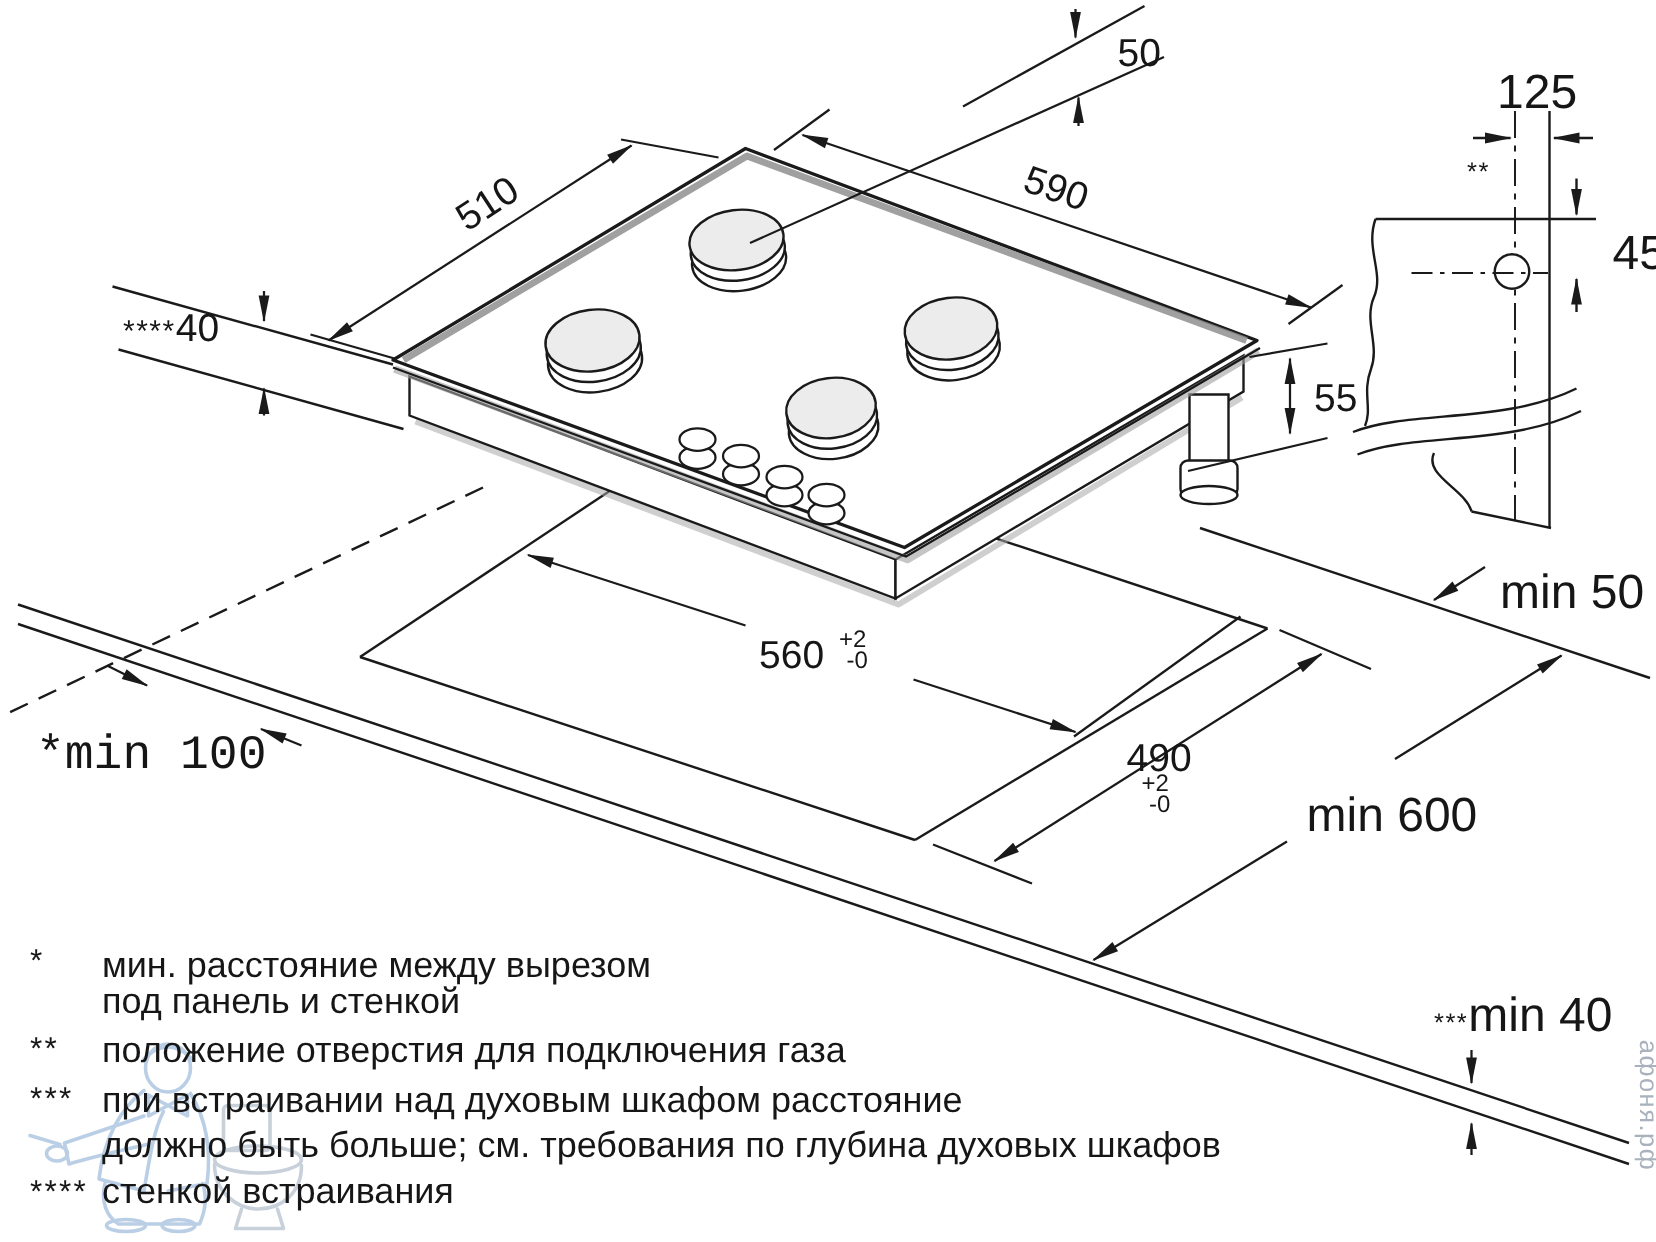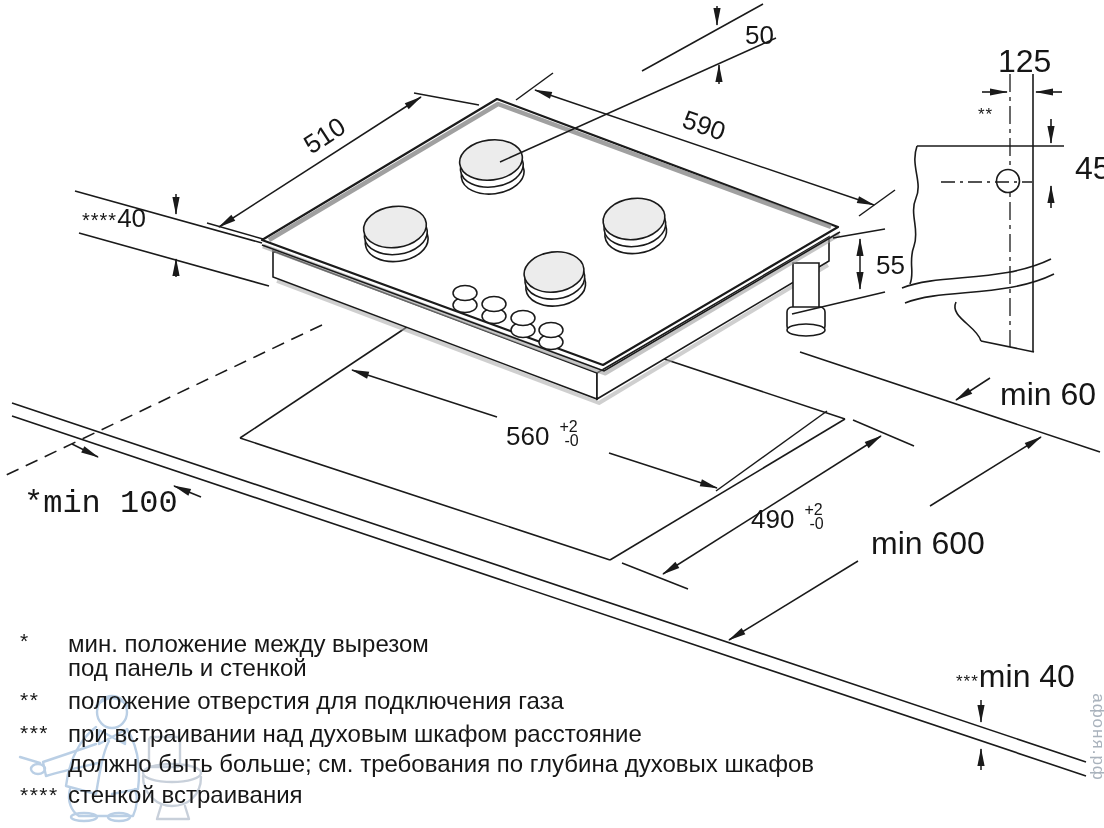--- a/index.html
+++ b/index.html
@@ -221,40 +221,40 @@
 <div class="lbl dim-sm" style="left:1075px;top:152px;">45</div>
 
 <div class="lbl dim-pair" style="left:506px;top:423px;">
   <span class="dim">560</span>
   <span class="tol">
     <span>+2</span>
     <span>-0</span>
   </span>
 </div>
 
-<div class="lbl dim-pair" style="left:751px;top:506px;">
+<div class="lbl dim-pair" style="left:751px;top:492px;flex-direction:column;">
   <span class="dim">490</span>
   <span class="tol">
     <span>+2</span>
     <span>-0</span>
   </span>
 </div>
 
-<div class="lbl dim-sm" style="left:1000px;top:378px;">min 60</div>
+<div class="lbl dim-sm" style="left:1000px;top:378px;">min 50</div>
 
 <div class="lbl dim-sm" style="left:871px;top:527px;">min 600</div>
 
 <div class="lbl dim-sm" style="left:24px;top:487px;font-family:Liberation Mono, monospace;">*min 100</div>
 
 <div class="lbl" style="left:956px;top:660px;">
   <span class="stars-sm">***</span><span class="dim-sm">min 40</span>
 </div>
 
 <div class="lbl legend-marker" style="left:20px;top:630px;">*</div>
-<div class="lbl legend-line" style="left:68px;top:631px;">мин. положение между вырезом</div>
+<div class="lbl legend-line" style="left:68px;top:631px;">мин. расстояние между вырезом</div>
 <div class="lbl legend-line" style="left:68px;top:655px;">под панель и стенкой</div>
 
 <div class="lbl legend-marker" style="left:20px;top:689px;">**</div>
 <div class="lbl legend-line" style="left:68px;top:688px;">положение отверстия для подключения газа</div>
 
 <div class="lbl legend-marker" style="left:20px;top:722px;">***</div>
 <div class="lbl legend-line" style="left:68px;top:721px;">при встраивании над духовым шкафом расстояние</div>
 <div class="lbl legend-line" style="left:68px;top:751px;">должно быть больше; см. требования по глубина духовых шкафов</div>
 
 <div class="lbl legend-marker" style="left:20px;top:784px;">****</div>

